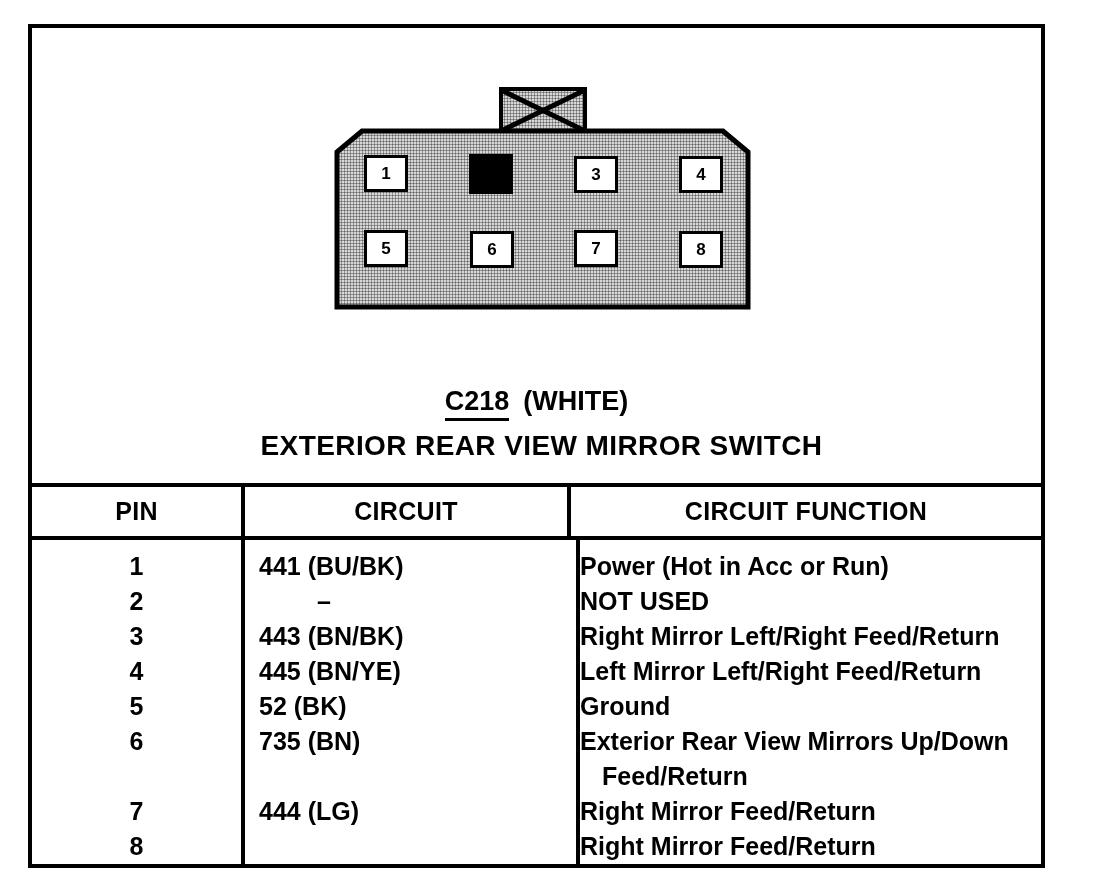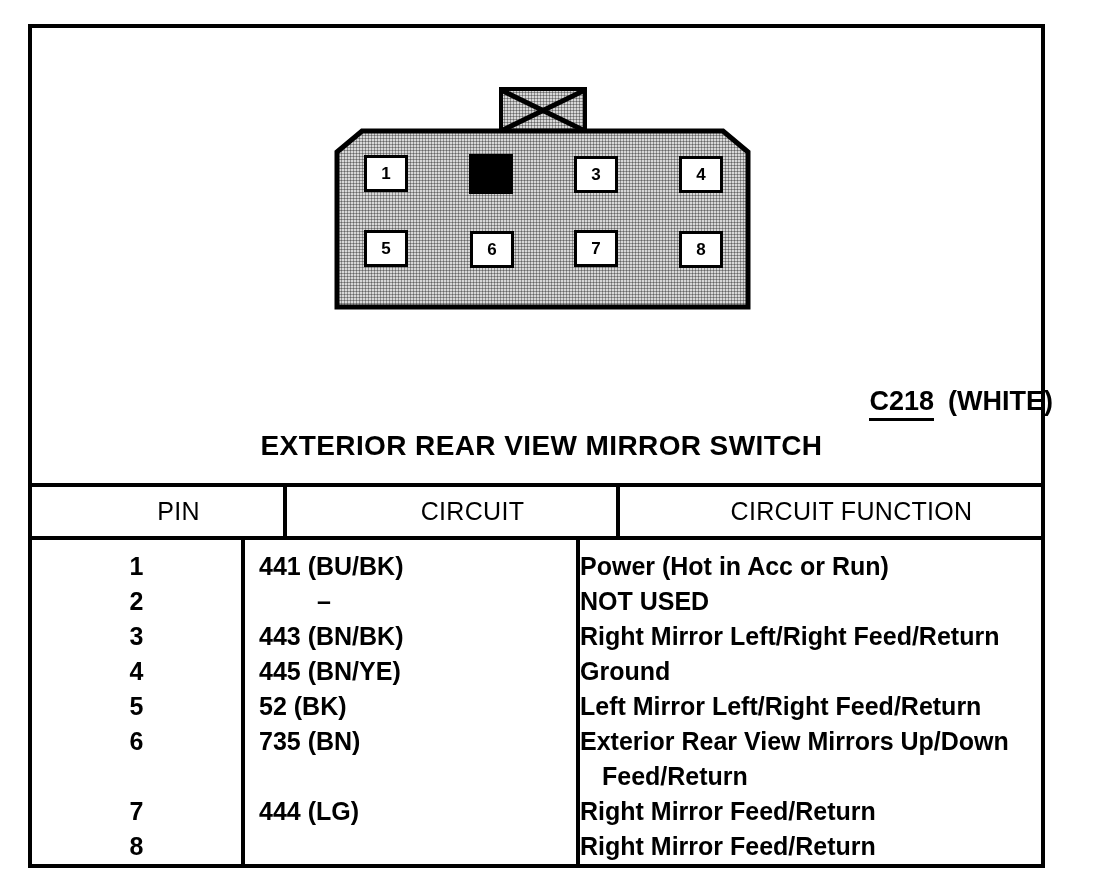--- a/index.html
+++ b/index.html
@@ -36,42 +36,42 @@
     box-sizing:border-box;background:#fff;display:flex;align-items:center;
     justify-content:center;font-size:17px;font-weight:bold;
   }
   .pin.blocked{background:#000;border-color:#000;}
   .p1{left:364px;top:155px;} .p2{left:469px;top:154px;height:40px;}
   .p3{left:574px;top:156px;} .p4{left:679px;top:156px;}
   .p5{left:364px;top:230px;} .p6{left:470px;top:231px;}
   .p7{left:574px;top:230px;} .p8{left:679px;top:231px;}
   
   .c218-line{
-    position:absolute;left:36px;top:386px;width:1017px;text-align:right;
+    position:absolute;left:28px;top:386px;width:1017px;text-align:center;
     font-size:27px;font-weight:bold;
   }
   .c218-id{display:inline-block;border-bottom:3px solid #000;padding-bottom:1px;}
   .c218-color{margin-left:14px;}
   .conn-title{
     position:absolute;left:28px;top:430px;width:1027px;text-align:center;
     font-size:28px;font-weight:bold;letter-spacing:0.4px;white-space:nowrap;
   }
   
   .ptable{
     position:absolute;left:28px;top:483px;width:1017px;height:385px;
     border:4px solid #000;box-sizing:border-box;display:flex;flex-direction:column;
     background:#fff;
   }
   .thead{display:flex;flex:none;height:53px;border-bottom:4px solid #000;box-sizing:border-box;}
   .th{
     display:flex;align-items:center;justify-content:center;
-    font-size:25px;font-weight:normal;box-sizing:border-box;letter-spacing:0.3px;margin-left:42px;
+    font-size:25px;font-weight:bold;box-sizing:border-box;letter-spacing:0.3px;
   }
   .th1{width:213px;border-right:4px solid #000;}
-  .th2{width:291px;border-right:4px solid #000;}
+  .th2{width:326px;border-right:4px solid #000;}
   .th3{flex:1;}
   .tbody{display:flex;flex:1;}
   .col{box-sizing:border-box;padding-top:9px;}
   .col1{width:213px;border-right:4px solid #000;text-align:center;}
   .col2{width:335px;border-right:4px solid #000;padding-left:14px;}
   .col3{flex:1;}
   .line{height:35px;line-height:35px;font-size:25px;font-weight:bold;white-space:nowrap;}
   .dash{padding-left:58px;}
   .wrap2{padding-left:22px;}
 </style>
@@ -151,22 +151,22 @@
         <div class="line">445 (BN/YE)</div>
         <div class="line">52 (BK)</div>
         <div class="line">735 (BN)</div>
         <div class="line"></div>
         <div class="line">444 (LG)</div>
       </div>
       <div class="col col3">
         <div class="line">Power (Hot in Acc or Run)</div>
         <div class="line">NOT USED</div>
         <div class="line">Right Mirror Left/Right Feed/Return</div>
+        <div class="line">Left Mirror Left/Right Feed/Return</div>
         <div class="line">Ground</div>
-        <div class="line">Left Mirror Left/Right Feed/Return</div>
         <div class="line">Exterior Rear View Mirrors Up/Down</div>
         <div class="line wrap2">Feed/Return</div>
         <div class="line">Right Mirror Feed/Return</div>
         <div class="line">Right Mirror Feed/Return</div>
       </div>
     </div>
   </div>
 
 </div>
 

